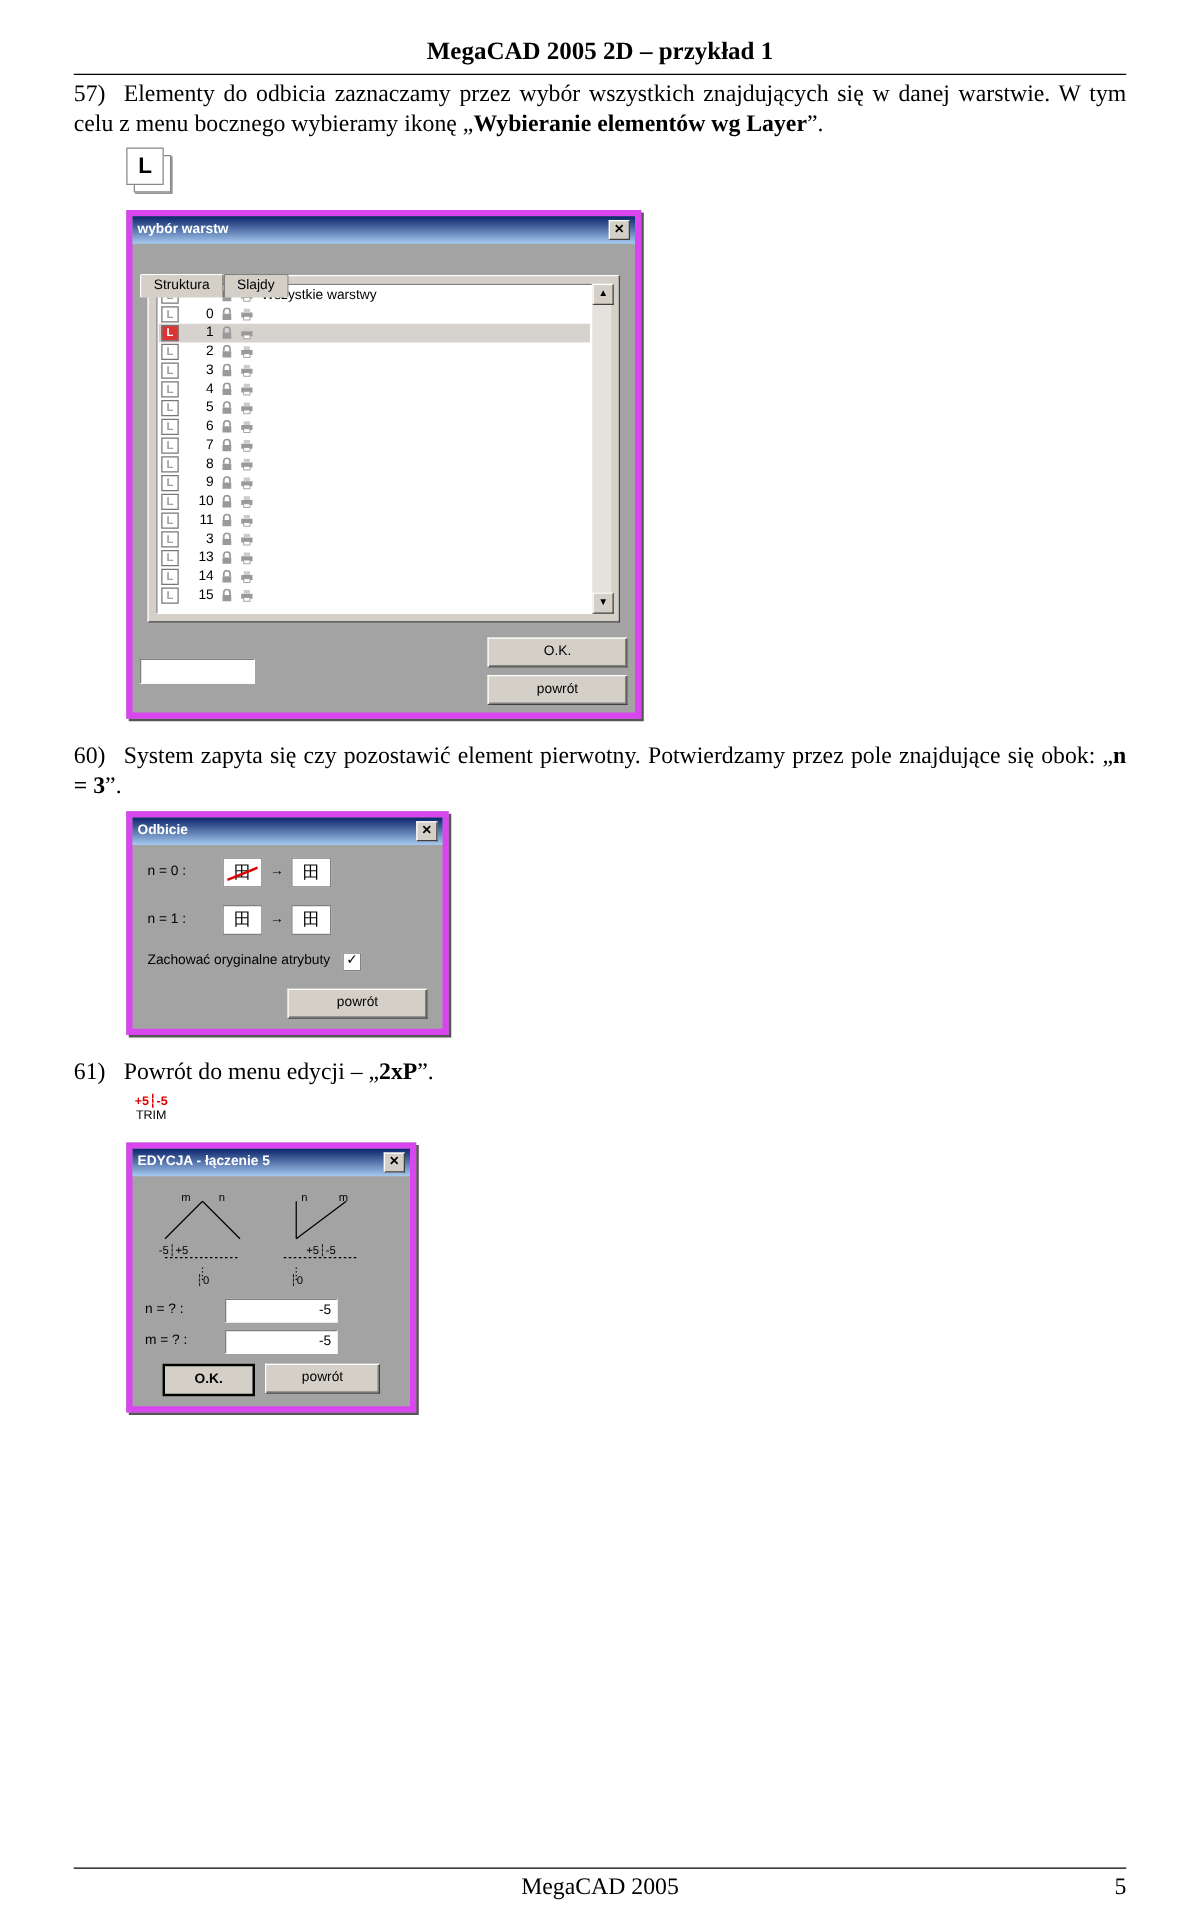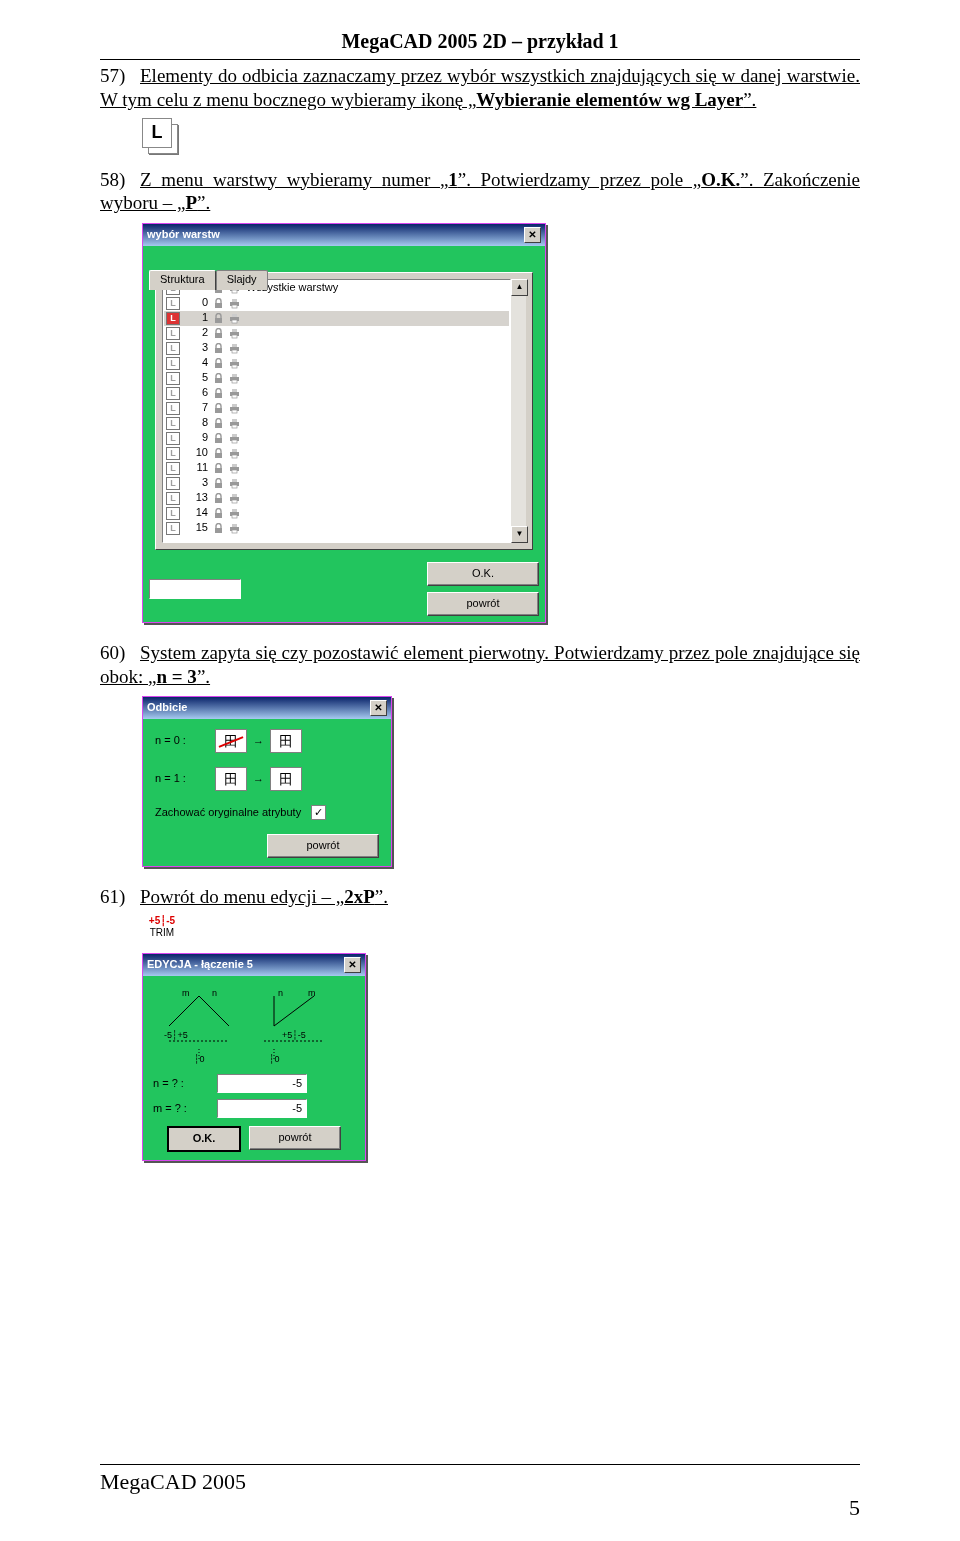--- a/index.html
+++ b/index.html
@@ -6,34 +6,34 @@
     margin: 0;
     padding: 0;
     font-family: "Times New Roman", serif;
     background: #fff;
     color: #000;
   }
   .page {
     width: 960px;
     min-height: 1541px;
     margin: 0 auto;
-    padding: 30px 100px 0;
+    padding: 30px 59px 0;
     box-sizing: border-box;
     display: flex;
     flex-direction: column;
   }
   .page-title {
     text-align: center;
     font-weight: bold;
     font-size: 20px;
     margin-bottom: 6px;
   }
   .hr-top, .hr-bottom { border: none; border-top: 1px solid #000; margin: 0; }
   .content { flex: 1; font-size: 19px; line-height: 1.25; }
-  .para { margin: 4px 0 4px 0; text-align: justify; text-decoration: underline; }
+  .para { margin: 4px 0 4px 0; text-align: justify; }
   .num { display: inline-block; width: 40px; }
   .bold { font-weight: bold; }
 
   
   .layers-icon {
     width: 36px; height: 36px; margin: 6px 2px 14px 42px; position: relative;
   }
   .layers-icon .sheet-back {
     position: absolute; right: 0; bottom: 0; width: 28px; height: 28px;
     background: #fff; border: 1px solid #888; box-shadow: 1px 1px 0 #777;
@@ -42,22 +42,22 @@
     position: absolute; left: 0; top: 0; width: 28px; height: 28px;
     background: #fff; border: 1px solid #888;
     font-family: Arial, sans-serif; font-weight: bold; font-size: 18px;
     color: #000; display: flex; align-items: center; justify-content: center;
   }
 
   
   .dlg {
     font-family: Tahoma, Arial, sans-serif;
     font-size: 11px;
-    background: #22c55e;
-    border: 1px solid #d946ef;
+    background: #a3a3a3;
+    border: 5px solid #d946ef;
     box-shadow: 2px 2px 0 #555;
     width: 402px;
     margin: 8px 0 18px 42px;
   }
   .dlg-title {
     background: linear-gradient(#0a246a,#a6caf0);
     color: #fff;
     font-weight: bold;
     padding: 3px 4px;
     display: flex; align-items: center; justify-content: space-between;
@@ -166,43 +166,40 @@
   .edy-row .lbl { width:56px; }
   .numfield {
     width:80px; height:17px; background:#fff; text-align:right; padding:0 4px;
     border:1px solid #808080; border-right-color:#fff; border-bottom-color:#fff;
     font-size:11px; line-height:17px;
   }
   .okrow { display:flex; gap:8px; justify-content:center; margin-top:8px;}
   .btn-ok { min-width:70px; font-weight:bold; border:2px solid #000; box-shadow:none; }
 
   
-  .pgfoot { display:flex; justify-content:space-between; font-size:22px; padding:4px 0 20px;flex-direction:column; }
+  .pgfoot { display:flex; justify-content:space-between; font-size:19px; padding:4px 0 20px; }
 </style>
 </head>
 <body>
 <div class="page">
 
 <div class="page-title">MegaCAD 2005 2D – przykład 1</div>
 <hr class="hr-top">
 
 <div class="content">
 
   <p class="para">
     <span class="num">57)</span><span>Elementy do odbicia zaznaczamy przez wybór wszystkich znajdujących się w danej warstwie. W tym celu z menu bocznego wybieramy ikonę „</span><span class="bold">Wybieranie elementów wg Layer</span><span>”.</span>
   </p>
 
   <div class="layers-icon">
     <div class="sheet-back"></div>
     <div class="sheet-front">L</div>
   </div>
 
-  <p class="para">
-    <span class="num">58)</span><span>Z menu warstwy wybieramy numer „</span><span class="bold">1</span><span>”. Potwierdzamy przez pole „</span><span class="bold">O.K.</span><span>”. Zakończenie wyboru – „</span><span class="bold">P</span><span>”.</span>
-  </p>
 
   <div class="dlg">
     <div class="dlg-title">
       <span>wybór warstw</span>
       <span class="close-btn">✕</span>
     </div>
     <div class="tabs">
       <div class="tab-row">
         <div class="tab active">Struktura</div>
         <div class="tab">Slajdy</div>

